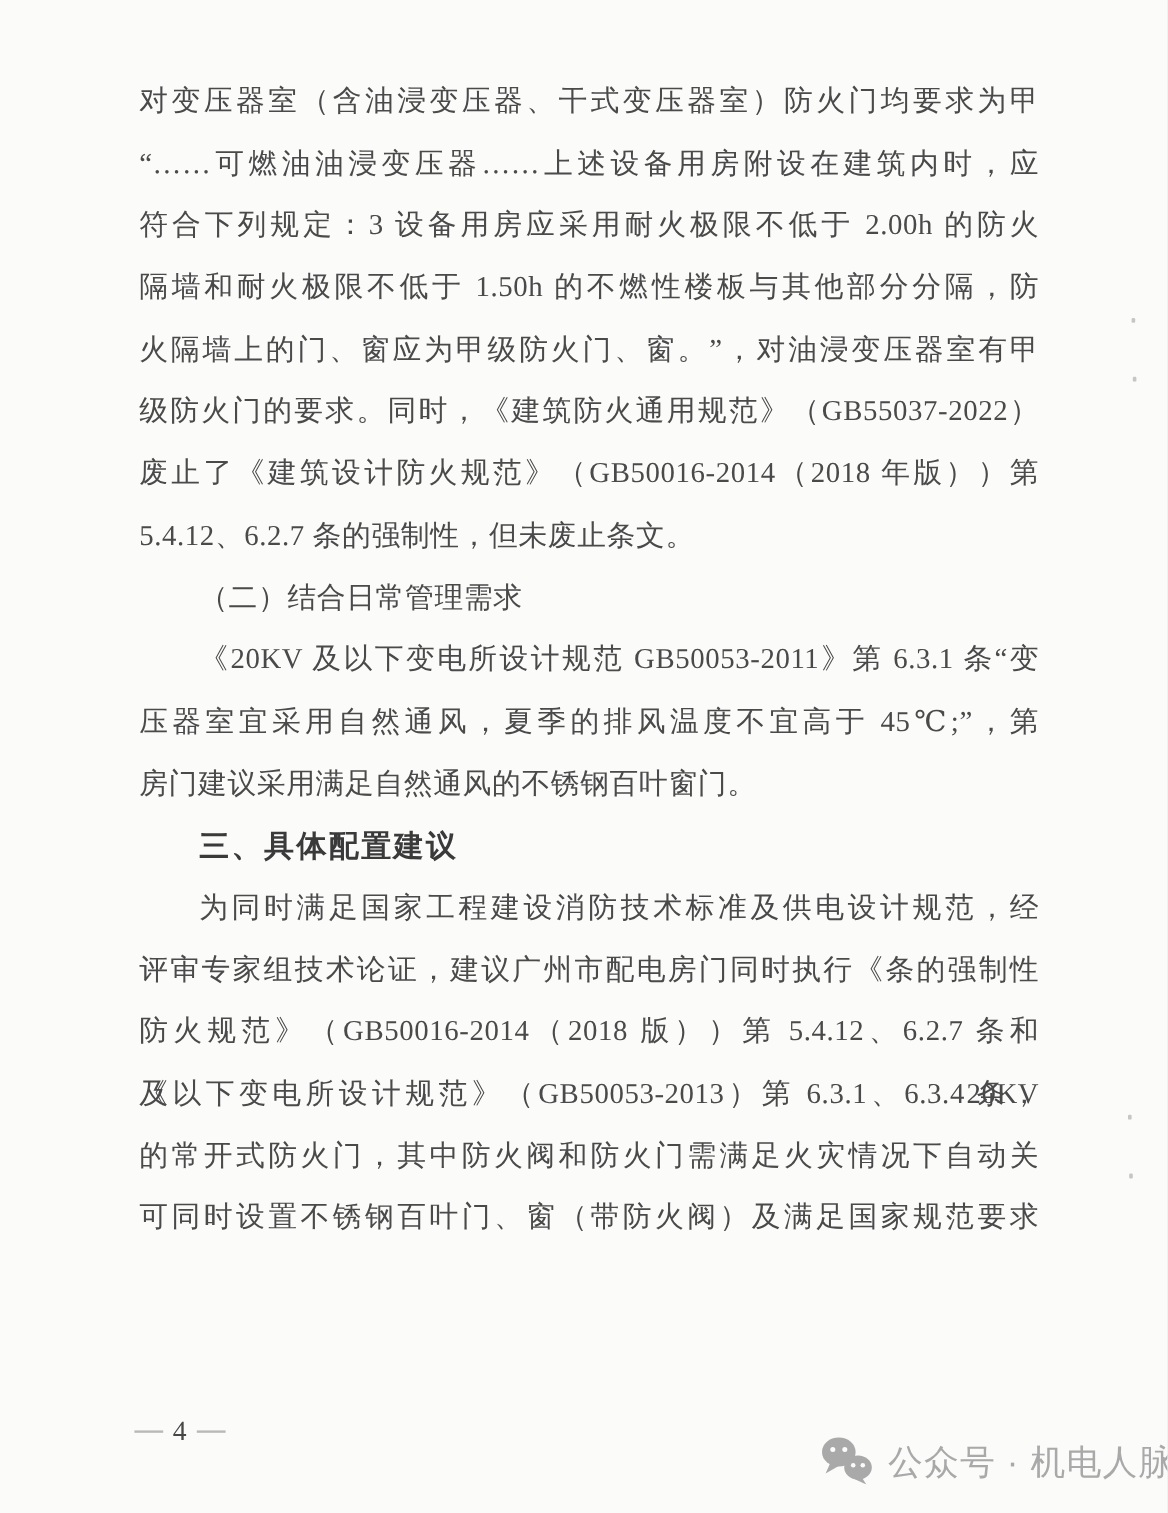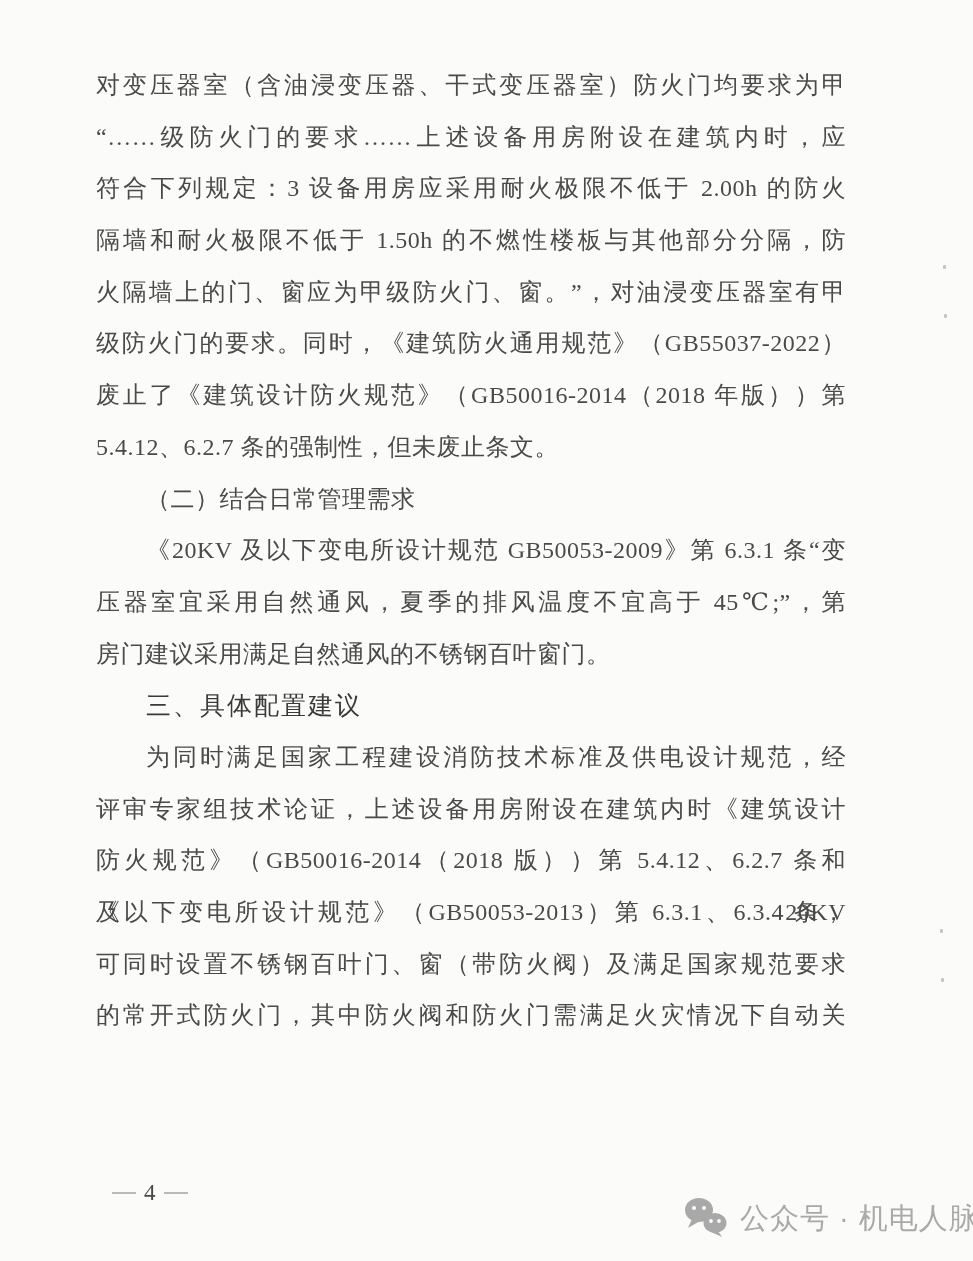--- a/index.html
+++ b/index.html
@@ -5,39 +5,39 @@
   html,body { margin:0; padding:0; background:#e8e8e8; }
   .page {
     position:relative;
     width:973px; height:1261px;
     background:#fbfbfa;
     overflow:hidden;
     font-family:"Liberation Serif","DejaVu Serif",serif;
   }
   .textblock {
     position:absolute;
-    left:96px; top:60px; width:750px;
+    left:116px; top:60px; width:750px;
   }
   .line {
     height:51.7px;
     line-height:51.7px;
     font-size:24px;
     color:#4a4a4a;
     letter-spacing:0.5px;
     text-align:justify;
     text-align-last:justify;
   }
   .line.left {
     text-align:right;
     text-align-last:left;
   }
   .line.indent { padding-left:50px; }
   .line.bold-heading {
     font-family:"Liberation Sans","DejaVu Sans",sans-serif;
-    font-weight:400;
+    font-weight:700;
     font-size:25px;
     color:#3a3a3a;
     letter-spacing:2px;
   }
   
   .page-number {
     position:absolute; left:112px; top:1180px;
     display:flex; align-items:center; gap:8px;
     height:26px;
   }
@@ -66,38 +66,38 @@
     background:#9a9a9a; opacity:.55; border-radius:1px;
   }
 </style>
 </head>
 <body>
 
 <div class="page">
 
   <div class="textblock">
     <div class="line">对变压器室（含油浸变压器、干式变压器室）防火门均要求为甲</div>
-    <div class="line">“……级防火门的要求……上述设备用房附设在建筑内时，应</div>
+    <div class="line">“……可燃油油浸变压器……上述设备用房附设在建筑内时，应</div>
     <div class="line">符合下列规定：3 设备用房应采用耐火极限不低于 2.00h 的防火</div>
     <div class="line">隔墙和耐火极限不低于 1.50h 的不燃性楼板与其他部分分隔，防</div>
     <div class="line">火隔墙上的门、窗应为甲级防火门、窗。”，对油浸变压器室有甲</div>
     <div class="line">级防火门的要求。同时，《建筑防火通用规范》（GB55037-2022）</div>
     <div class="line">废止了《建筑设计防火规范》（GB50016-2014（2018 年版））第</div>
     <div class="line left">5.4.12、6.2.7 条的强制性，但未废止条文。</div>
     <div class="line left indent">（二）结合日常管理需求</div>
-    <div class="line indent">《20KV 及以下变电所设计规范 GB50053-2009》第 6.3.1 条“变</div>
+    <div class="line indent">《20KV 及以下变电所设计规范 GB50053-2011》第 6.3.1 条“变</div>
     <div class="line">压器室宜采用自然通风，夏季的排风温度不宜高于 45℃;”，第</div>
     <div class="line left">房门建议采用满足自然通风的不锈钢百叶窗门。</div>
     <div class="line left indent bold-heading">三、具体配置建议</div>
     <div class="line indent">为同时满足国家工程建设消防技术标准及供电设计规范，经</div>
-    <div class="line">评审专家组技术论证，上述设备用房附设在建筑内时《建筑设计</div>
+    <div class="line">评审专家组技术论证，建议广州市配电房门同时执行《条的强制性</div>
     <div class="line">防火规范》（GB50016-2014（2018 版））第 5.4.12、6.2.7 条和《20KV</div>
     <div class="line">及以下变电所设计规范》（GB50053-2013）第 6.3.1、6.3.4 条，</div>
+    <div class="line">的常开式防火门，其中防火阀和防火门需满足火灾情况下自动关</div>
     <div class="line">可同时设置不锈钢百叶门、窗（带防火阀）及满足国家规范要求</div>
-    <div class="line">的常开式防火门，其中防火阀和防火门需满足火灾情况下自动关</div>
   </div>
 
   <div class="page-number">
     <div class="dash"></div>
     <div class="num">4</div>
     <div class="dash"></div>
   </div>
 
   <div class="watermark">
     <span>

